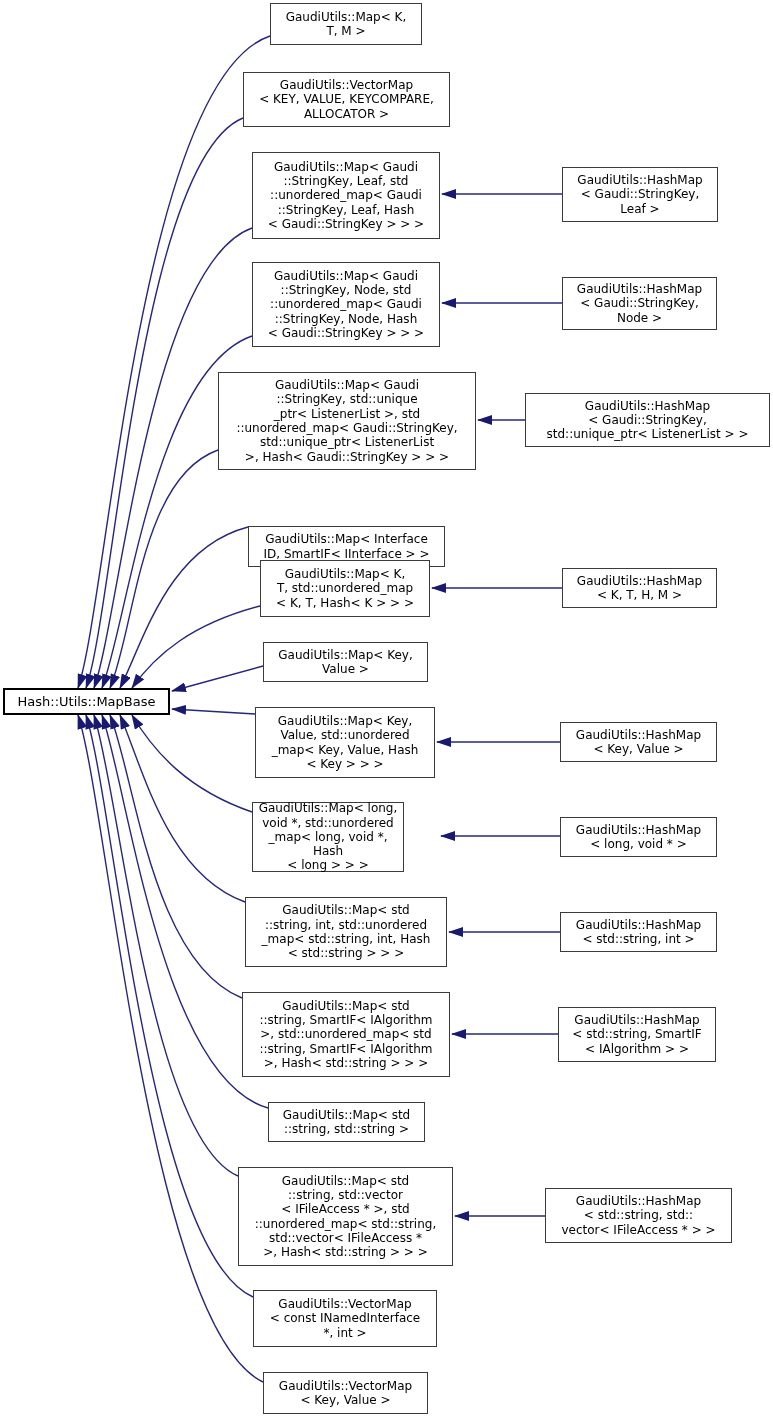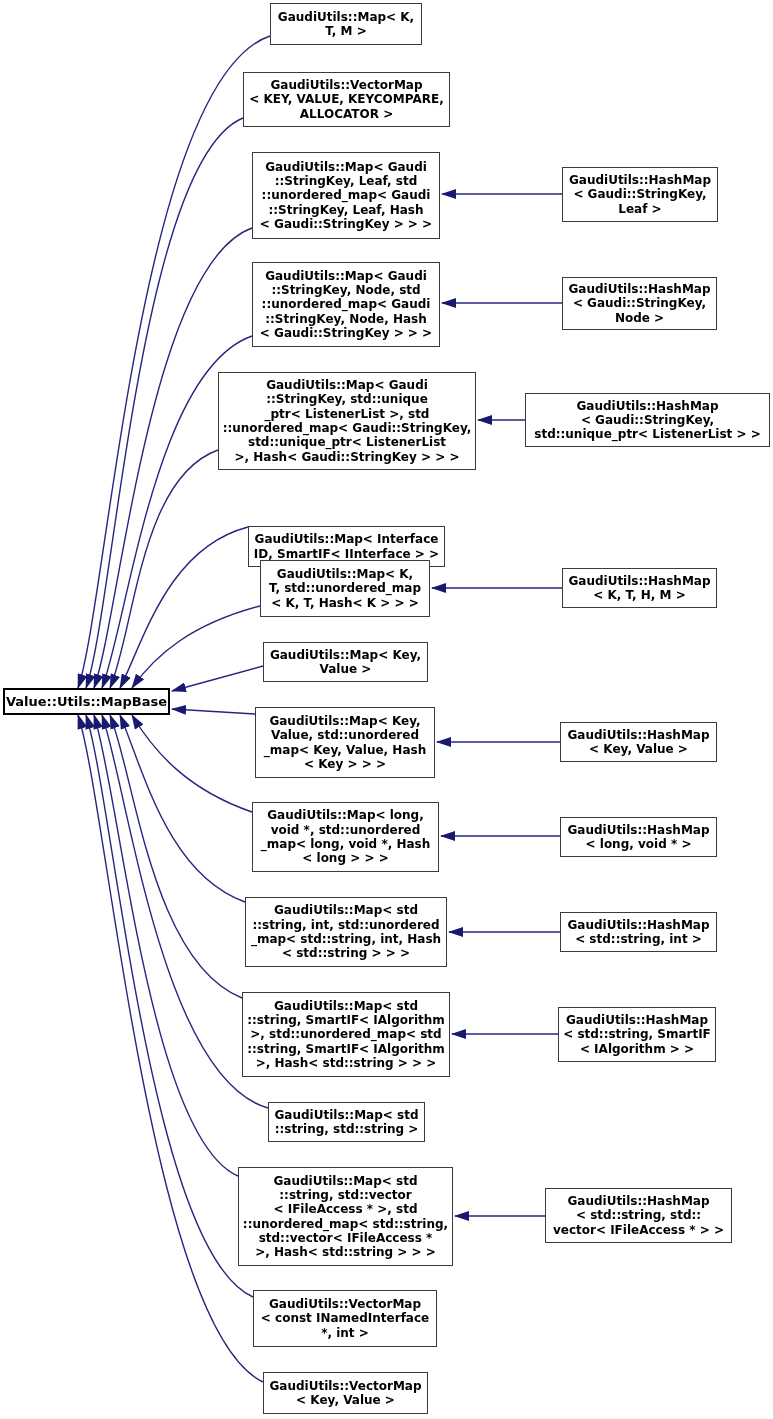--- a/index.html
+++ b/index.html
@@ -15,21 +15,20 @@
     position:absolute;
     z-index:1;
     box-sizing:border-box;
     background:#ffffff;
     border:1.5px solid #3b3b3b;
     display:flex;
     align-items:center;
     justify-content:center;
     text-align:center;
     color:#000000;
-    font-weight:bold;
   }
   .node span{
     display:block;
     width:100%;
     white-space:pre-line;
     font-size:12px;
     line-height:14.3px;
   }
   .node.base{border:2px solid #000000;}
   .node.base span{font-size:13px;line-height:15px;}
@@ -113,21 +112,21 @@
     <div class="node" style="left: 263px; top: 642px; width: 165px; height: 40px;">
       <span>GaudiUtils::Map&lt; Key,
 Value &gt;</span>
     </div>
     <div class="node" style="left: 255px; top: 707px; width: 180px; height: 71px;">
       <span>GaudiUtils::Map&lt; Key,
 Value, std::unordered
 _map&lt; Key, Value, Hash
 &lt; Key &gt; &gt; &gt;</span>
     </div>
-    <div class="node" style="left: 252px; top: 802px; width: 187px; height: 70px;">
+    <div class="node" style="left: 252px; top: 802px; width: 152px; height: 70px;">
       <span>GaudiUtils::Map&lt; long,
 void *, std::unordered
 _map&lt; long, void *, Hash
 &lt; long &gt; &gt; &gt;</span>
     </div>
     <div class="node" style="left: 245px; top: 897px; width: 202px; height: 70px;">
       <span>GaudiUtils::Map&lt; std
 ::string, int, std::unordered
 _map&lt; std::string, int, Hash
 &lt; std::string &gt; &gt; &gt;</span>
@@ -195,15 +194,15 @@
       <span>GaudiUtils::HashMap
 &lt; std::string, SmartIF
 &lt; IAlgorithm &gt; &gt;</span>
     </div>
     <div class="node" style="left: 545px; top: 1188px; width: 187px; height: 55px;">
       <span>GaudiUtils::HashMap
 &lt; std::string, std::
 vector&lt; IFileAccess * &gt; &gt;</span>
     </div>
     <div class="node base" style="left: 3px; top: 688px; width: 167px; height: 27px;">
-      <span>Value::Utils::MapBase</span>
+      <span>Hash::Utils::MapBase</span>
     </div>
   </div>
 
 </body></html>

